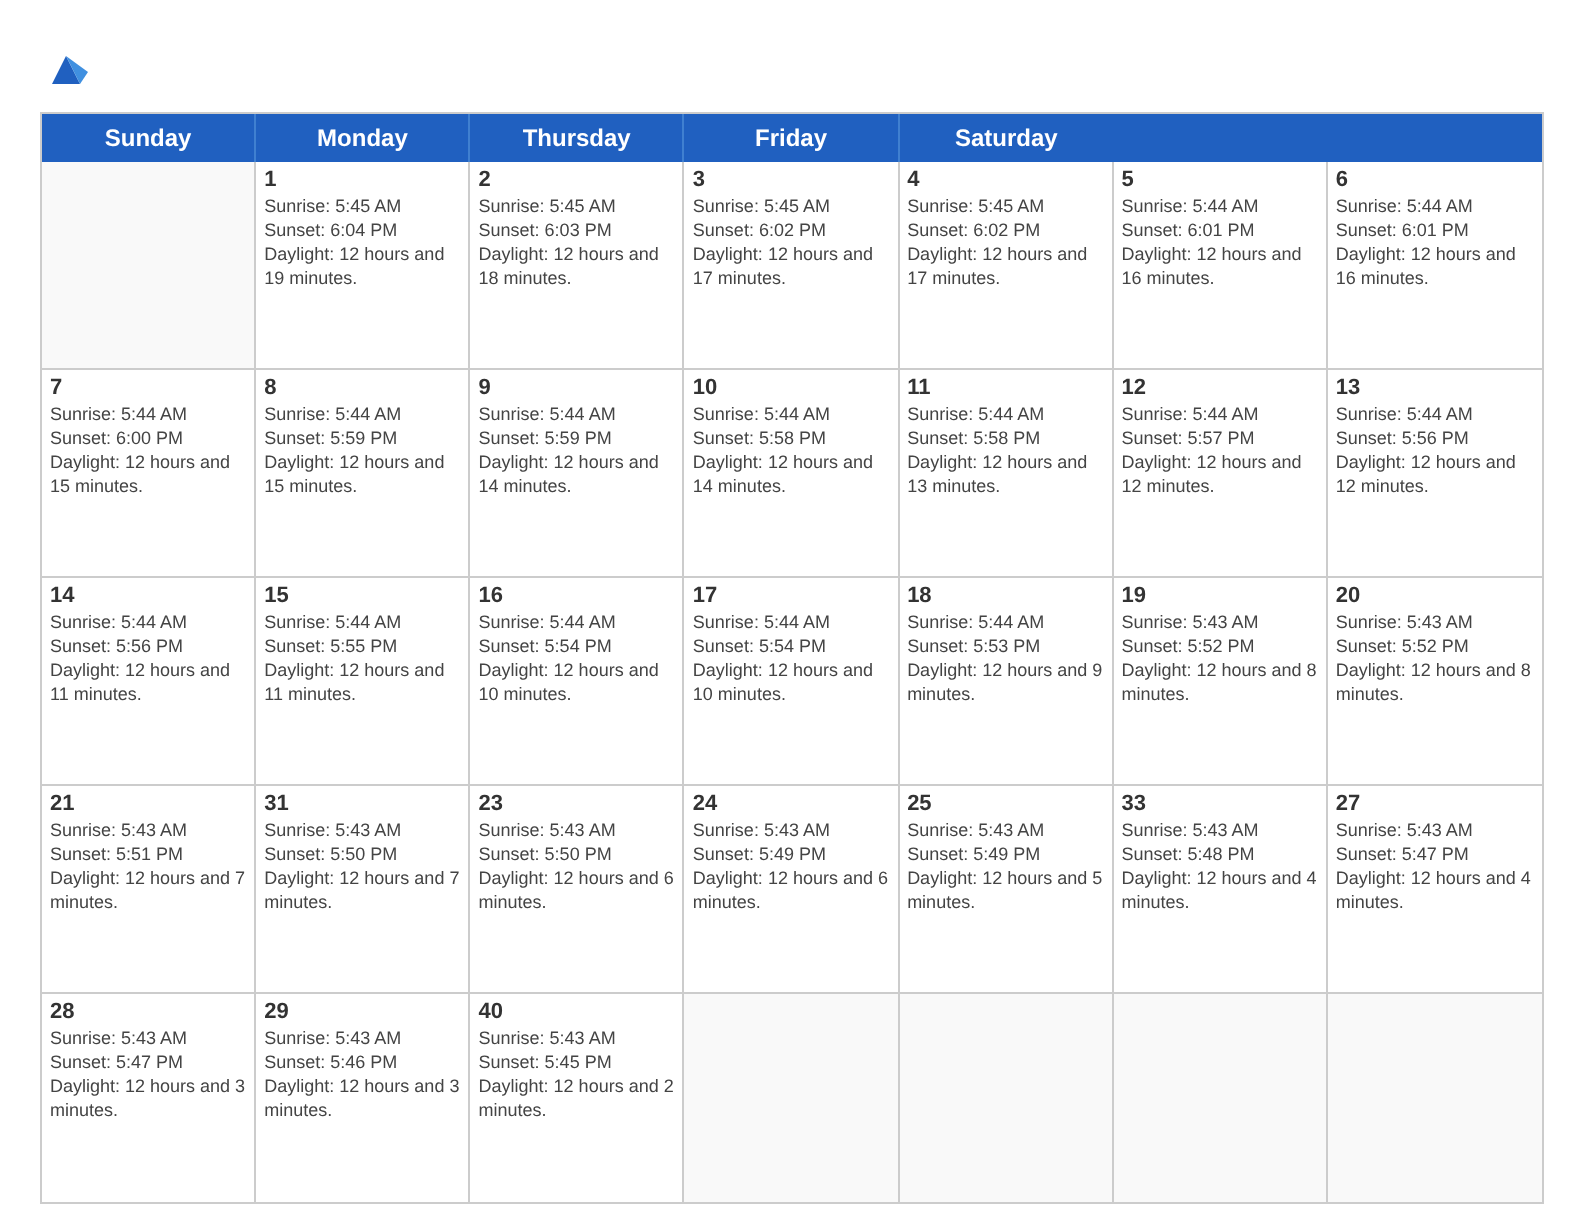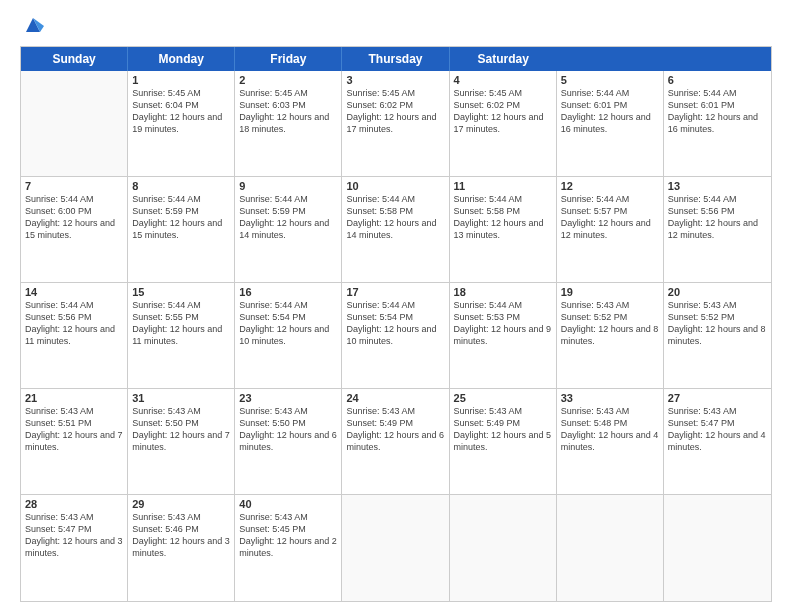--- a/index.html
+++ b/index.html
@@ -6,21 +6,21 @@
     body {
       width: 792px;
       height: 612px;
       font-family: Arial, sans-serif;
       background: #fff;
       overflow: hidden;
     }
     .page {
       width: 792px;
       height: 612px;
-      padding: 18px 20px 10px 20px;
+      padding: 28px 20px 10px 20px;
       display: flex;
       flex-direction: column;
     }
     .header {
       display: flex;
       justify-content: space-between;
       align-items: flex-start;
       margin-bottom: 10px;
     }
     .logo {
@@ -126,22 +126,22 @@
     <div class="title-block">
       <div class="month-title"></div>
       <div class="subtitle"></div>
     </div>
   </div>
 
   <div class="calendar">
     <div class="cal-header" id="cal-header">
         <div class="cal-header-cell">Sunday</div>
         <div class="cal-header-cell">Monday</div>
+        <div class="cal-header-cell">Thursday</div>
         <div class="cal-header-cell">Friday</div>
-        <div class="cal-header-cell">Thursday</div>
         <div class="cal-header-cell">Saturday</div>
       </div>
     <div class="cal-body" id="cal-body">
         <div class="cal-week">
           <div class="cal-cell empty"></div>
           <div class="cal-cell">
             <span class="day-num">1</span>
             <div class="day-info">Sunrise: 5:45 AM<br>Sunset: 6:04 PM<br>Daylight: 12 hours and 19 minutes.</div>
           </div>
           <div class="cal-cell">

